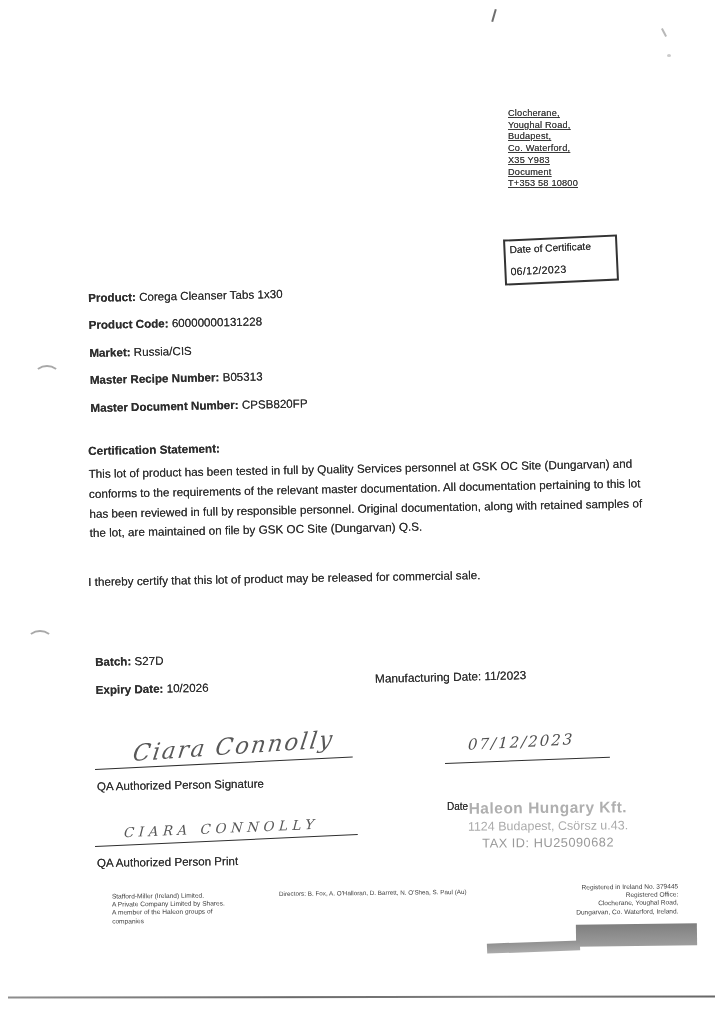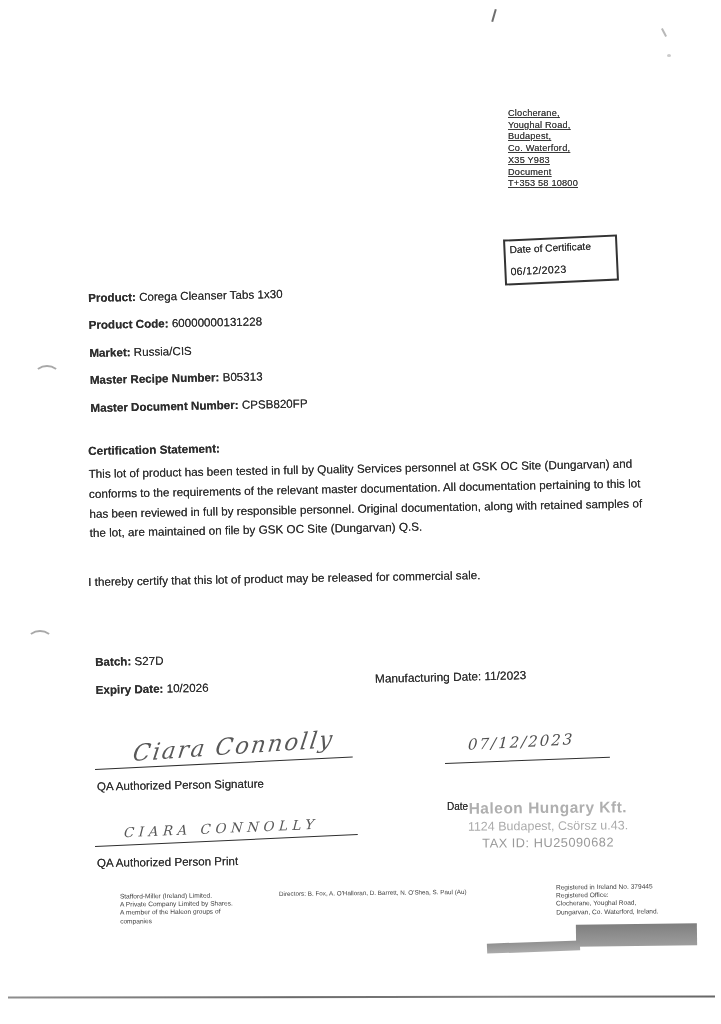--- a/index.html
+++ b/index.html
@@ -60,23 +60,23 @@
   .print-line { left: 95px; top: 846px; width: 263px; border-top: 1.8px solid #2f2f2f; transform: rotate(-2.6deg); transform-origin: left top; }
   .print-label { left: 97px; top: 855px; font-size: 11.6px; transform: rotate(-.8deg); text-shadow: 0 0 .5px #444; }
 
   
   .stamp { left: 428px; top: 799px; width: 240px; text-align: center; color: #9c9c9c; transform: rotate(-.5deg); }
   .stamp .l1 { font-size: 15.5px; font-weight: bold; letter-spacing: .5px; opacity: .8; }
   .stamp .l2 { font-size: 12.5px; margin-top: 2px; opacity: .85; }
   .stamp .l3 { font-size: 12.8px; margin-top: 2px; letter-spacing: .5px; opacity: .9; color: #8f8f8f; }
 
   
-  .footer-left { left: 112px; top: 892px; font-size: 6.6px; line-height: 8.2px; color: #3f3f3f; transform: rotate(-.6deg); margin-left: 8px; }
+  .footer-left { left: 112px; top: 892px; font-size: 6.6px; line-height: 8.2px; color: #3f3f3f; transform: rotate(-.6deg); }
   .footer-center { left: 279px; top: 889px; font-size: 6.3px; color: #3f3f3f; transform: rotate(-.6deg); }
-  .footer-right { left: 556px; top: 883px; font-size: 6.6px; line-height: 8.2px; color: #3f3f3f; transform: rotate(-.6deg); }
+  .footer-right { left: 576px; top: 883px; font-size: 6.6px; line-height: 8.2px; color: #3f3f3f; transform: rotate(-.6deg); text-align: right; }
 
   
   .grey-bar-dark { left: 576px; top: 924px; width: 121px; height: 22px; background: linear-gradient(180deg, #7f7f7f, #9d9d9d); transform: rotate(-.8deg); }
   .grey-bar-light { left: 487px; top: 942px; width: 93px; height: 10px; background: linear-gradient(180deg, #909090, #ababab); transform: rotate(-2deg); }
 
   
   .scan-line { left: 8px; top: 996px; width: 707px; height: 1.6px; background: linear-gradient(90deg, #7a7a7a, #515151 40%, #6a6a6a 70%, #4c4c4c); transform: rotate(-.1deg); opacity: .85; }
 </style>
 </head>
 <body>

